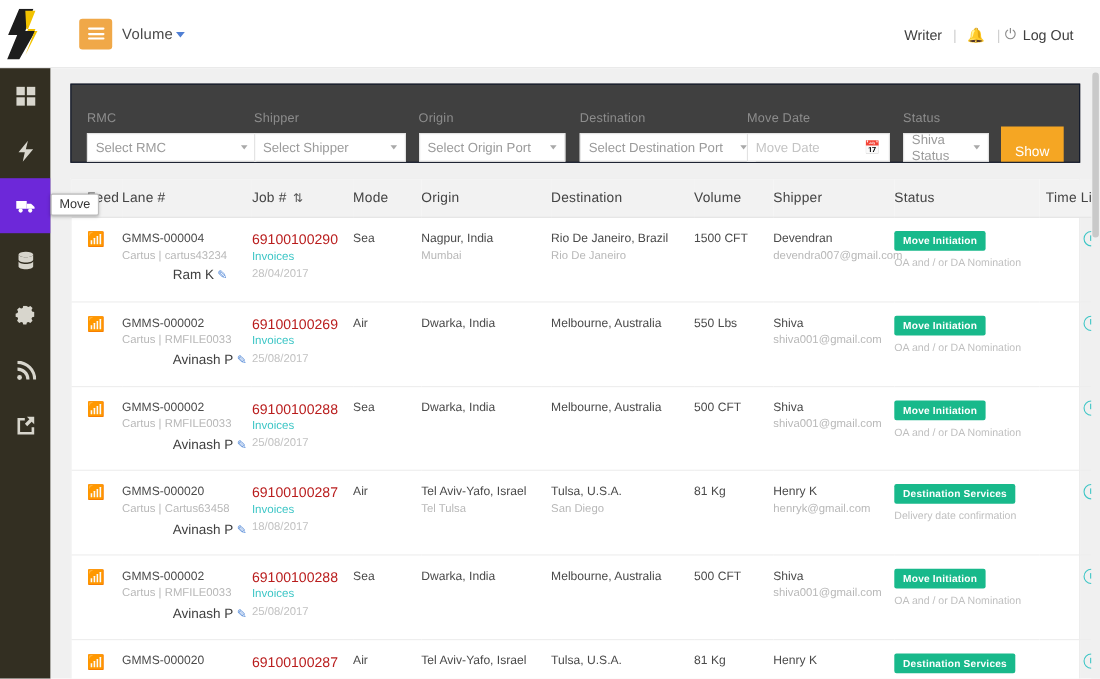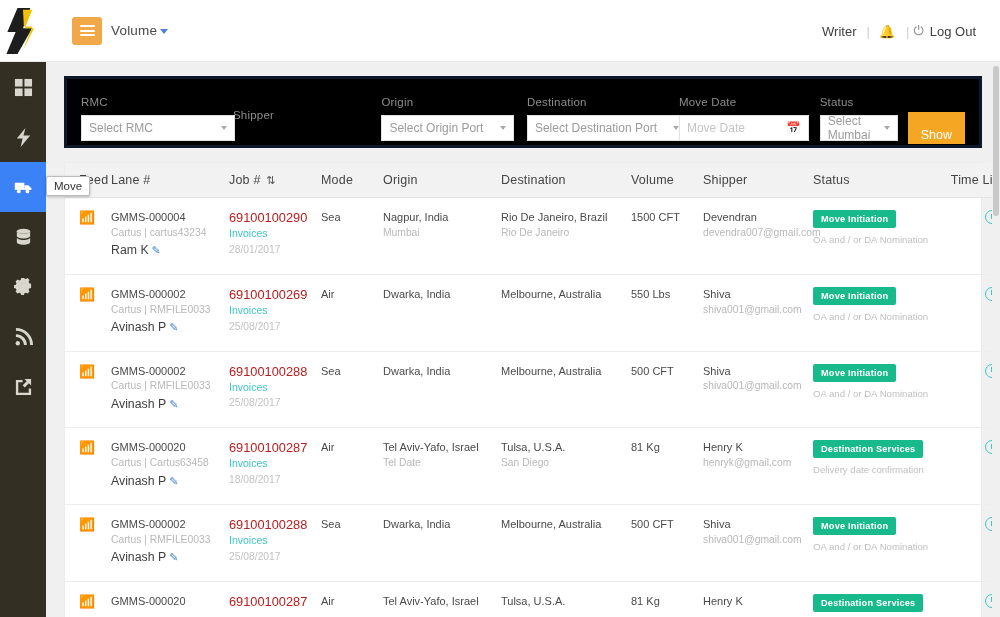--- a/index.html
+++ b/index.html
@@ -56,39 +56,39 @@
 
   
   .sidebar {
     position:absolute; left:0; top:62px; width:46px; height:555px;
     background:#332f22;
   }
   .side-item {
     width:46px; height:50px; display:flex; align-items:center; justify-content:center;
     cursor:pointer; position:relative;
   }
-  .side-item.active { background:#3b82f6;text-align:right; }
+  .side-item.active { background:#6d28d9;text-align:right; }
   .side-item svg { width:19px; height:19px; fill:#d8d6cd; }
   .side-item.active svg { fill:#ffffff; }
   .tooltip {
     position:absolute; left:46px; top:14px;
     background:#ffffff; border:1px solid #bdbdbd; color:#333;
     font-size:11.5px; padding:3px 7px; border-radius:2px;
     box-shadow:0 1px 3px rgba(0,0,0,.25); white-space:nowrap; z-index:40;
   }
 
   
   .content {
     position:absolute; left:46px; top:62px; width:954px; height:555px;
     background:#f0f0f0; overflow:hidden;
   }
   .filterbar {
-    margin:14px 18px 0 18px; background:#000000; height:72px;
-    display:flex; align-items:center; padding:12px 14px 0 14px;
-    border:3px solid #0f172a;
+    margin:14px 18px 0 18px; background:#404040; height:72px;
+    display:flex; align-items:flex-end; padding:12px 14px 0 14px;
+    border:1px solid #0f172a;
   }
   .fgroup { margin-right:0; }
   .flabel { font-size:11.5px; color:#8d8d8d; margin-bottom:7px; letter-spacing:.2px; }
   .fsel {
     height:26px; border:1px solid #e2e2e2; background:#fff;
     font-size:12px; color:#9b9b9b; display:flex; align-items:center;
     padding:0 7px; position:relative; cursor:pointer;
   }
   .fsel .arrow {
     margin-left:auto;
@@ -112,21 +112,21 @@
   }
   thead th.first { padding-left:14px; }
   .sorticon { display:inline-block; margin-left:2px; color:#555; font-size:11px; }
   tbody td {
     padding:12px 4px 14px 0; border-bottom:1px solid #ededed;
     vertical-align:top; font-size:12.5px; color:#4a4a4a;
   }
   tbody td.first { padding-left:14px; }
   .line1 { font-size:11px; color:#4a4a4a; line-height:1.35; }
   .line2 { font-size:10.3px; color:#b8b8b8; line-height:1.6; }
-  .line3 { font-size:12.3px; color:#3f3f3f; line-height:1.5; }
+  .line3 { font-size:12.3px; color:#3f3f3f; line-height:1.5;margin-left:46px; }
   .job-no { color:#b91c1c; font-size:12.8px; }
   .inv { color:#3ec6c6; font-size:10.5px; line-height:1.7; }
   .dt { color:#c2c2c2; font-size:10.3px; line-height:1.4; }
   .rss-ico { color:#f0a848; font-size:13px; }
   .edit-ico { color:#4f86d6; font-size:11px; margin-left:3px; }
   .badge {
     display:inline-block; background:#18b98b; color:#fff;
     font-size:9.2px; padding:4px 8px; border-radius:2px; font-weight:700;
     letter-spacing:.2px; white-space:nowrap;
   }
@@ -237,20 +237,24 @@
       <div class="fgroup" style="width:152px">
         <div class="flabel">RMC</div>
         <div class="fsel" style="width:154px">
           <span>Select RMC</span>
           <i class="arrow"></i>
         </div>
       </div>
 
       <div class="fgroup" style="width:155px">
         <div class="flabel">Shipper</div>
+        <div class="fsel" style="width:138px">
+          <span>Select Shipper</span>
+          <i class="arrow"></i>
+        </div>
       </div>
 
       <div class="fgroup" style="width:152px">
         <div class="flabel">Origin</div>
         <div class="fsel" style="width:133px">
           <span>Select Origin Port</span>
           <i class="arrow"></i>
         </div>
       </div>
 
@@ -266,21 +270,21 @@
         <div class="flabel">Move Date</div>
         <div class="fsel" style="width:130px">
           <span style="color:#c4c4c4">Move Date</span>
           <span class="cal-ico">📅</span>
         </div>
       </div>
 
       <div class="fgroup" style="width:92px">
         <div class="flabel">Status</div>
         <div class="fsel" style="width:78px">
-          <span>Select Mumbai</span>
+          <span>Shiva Status</span>
           <i class="arrow inline"></i>
         </div>
       </div>
 
       <div class="fgroup" style="padding-top:19px">
         <button class="show-btn">Show</button>
       </div>
     </div>
 
     <div class="tablewrap">
@@ -318,21 +322,21 @@
             <tr>
               <td class="first"><span class="rss-ico">📶</span></td>
               <td>
                 <div class="line1">GMMS-000004</div>
                 <div class="line2">Cartus | cartus43234</div>
                 <div class="line3"><span>Ram K</span><span class="edit-ico">✎</span></div>
               </td>
               <td>
                 <div class="job-no">69100100290</div>
                 <div class="inv">Invoices</div>
-                <div class="dt">28/01/2017</div>
+                <div class="dt">28/04/2017</div>
               </td>
               <td>
                 <div class="line1">Sea</div>
               </td>
               <td>
                 <div class="line1">Nagpur, India</div>
                 <div class="line2">Mumbai</div>
               </td>
               <td>
                 <div class="line1">Rio De Janeiro, Brazil</div>
@@ -424,21 +428,21 @@
               <td>
                 <div class="job-no">69100100287</div>
                 <div class="inv">Invoices</div>
                 <div class="dt">18/08/2017</div>
               </td>
               <td>
                 <div class="line1">Air</div>
               </td>
               <td>
                 <div class="line1">Tel Aviv-Yafo, Israel</div>
-                <div class="line2">Tel Date</div>
+                <div class="line2">Tel Tulsa</div>
               </td>
               <td>
                 <div class="line1">Tulsa, U.S.A.</div>
                 <div class="line2">San Diego</div>
               </td>
               <td>
                 <div class="line1">81 Kg</div>
               </td>
               <td>
                 <div class="line1">Henry K</div>

